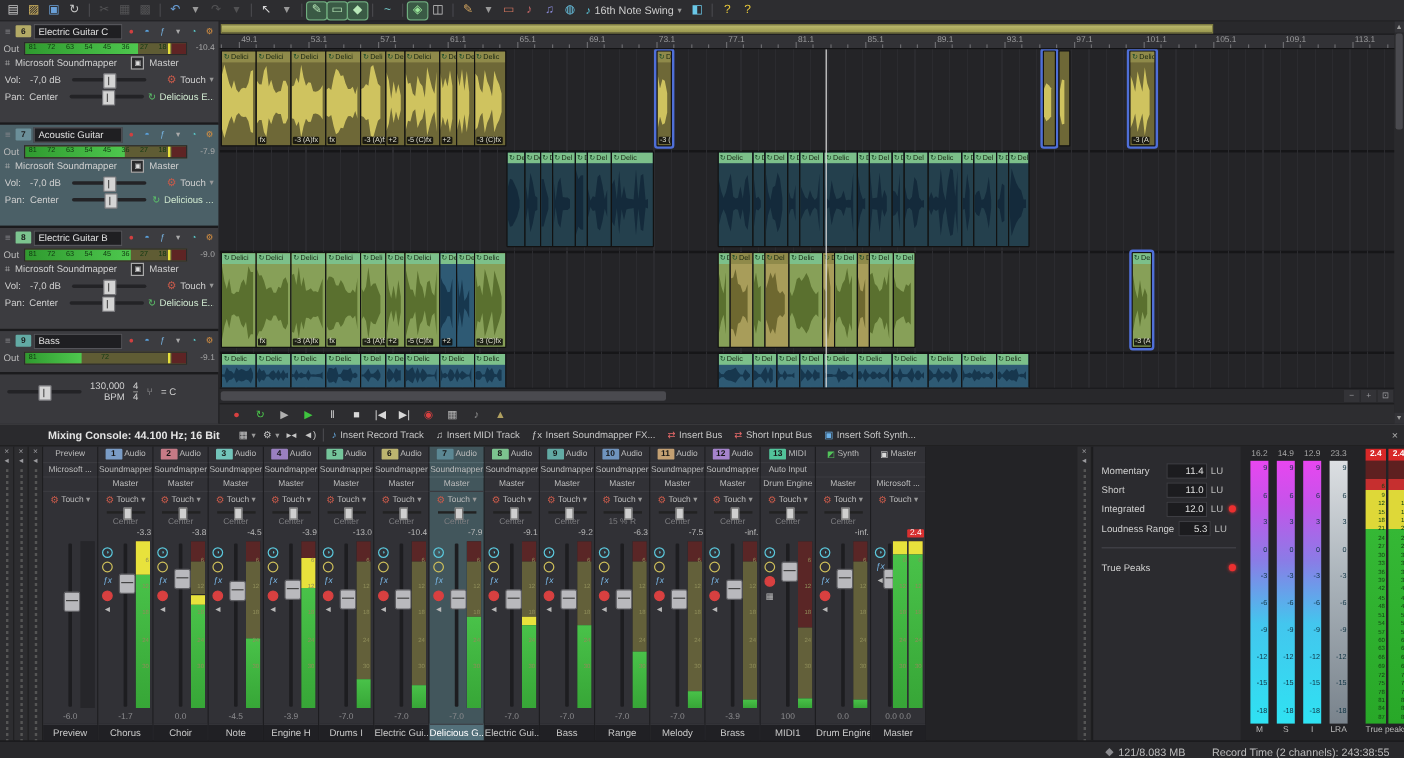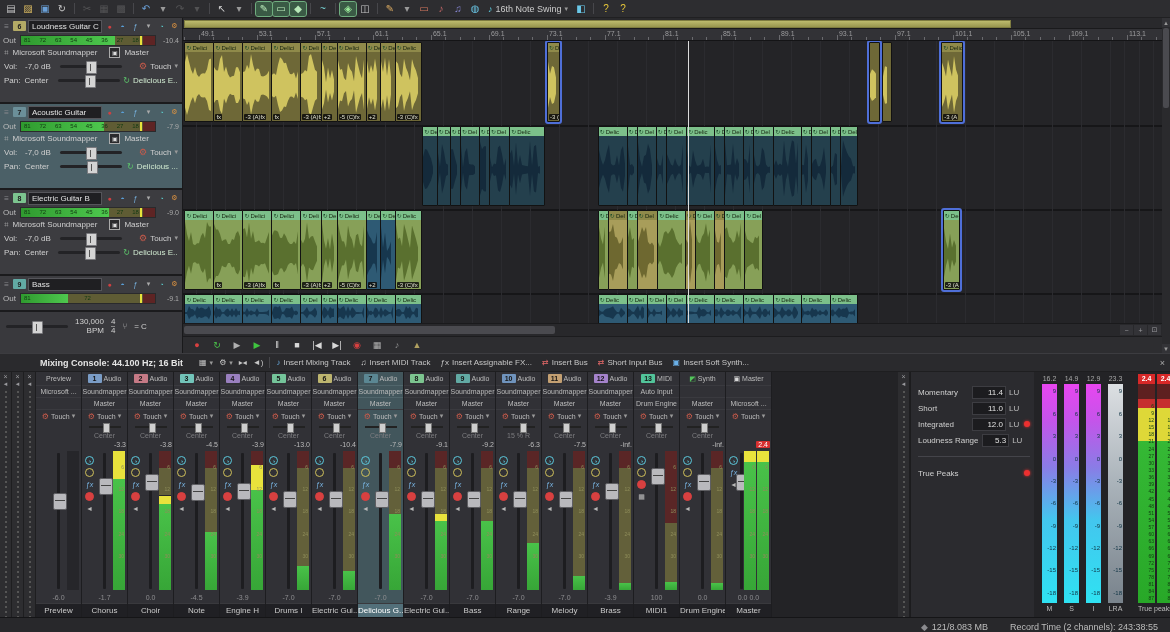--- a/index.html
+++ b/index.html
@@ -247,21 +247,21 @@
       </div>
     </div>
 
   <div id="main">
     <div id="left">
       <div id="tracks">
           <div class="track">
             <div class="ttl">
               <span class="grip">≡</span>
               <div class="tnum" style="background: rgb(179, 170, 102);">6</div>
-              <div class="tname">Loudness Guitar C</div>
+              <div class="tname">Electric Guitar C</div>
               <span class="tico" style="color: rgb(208, 64, 64);">●</span>
               <span class="tico" style="color: rgb(90, 159, 216);">◓</span>
               <span class="tico" style="color: rgb(122, 184, 232);">ƒ</span>
               <span class="tico" style="color: rgb(170, 170, 170);">▾</span>
               <span class="tico" style="color: rgb(90, 200, 200);">◔</span>
               <span class="tico" style="color: rgb(216, 144, 64);">⚙</span>
             </div>
             <div class="mrow">
               <span class="outlbl">Out</span>
               <div class="hmeter">
@@ -1337,29 +1337,29 @@
             <span>▸◂</span>
           </span>
           <span class="mxbtn">
             <span>◄)</span>
           </span>
         </span>
       <span class="mxsep"></span>
       <span id="mxinserts" style="display:flex;gap:10px;align-items:center">
           <span class="mxbtn">
             <span style="color: rgb(106, 176, 232);">♪</span>
-            <span>Insert Mixing Track</span>
+            <span>Insert Record Track</span>
           </span>
           <span class="mxbtn">
             <span style="color: rgb(200, 200, 200);">♫</span>
             <span>Insert MIDI Track</span>
           </span>
           <span class="mxbtn">
             <span style="color: rgb(200, 200, 200);">ƒx</span>
-            <span>Insert Assignable FX...</span>
+            <span>Insert Soundmapper FX...</span>
           </span>
           <span class="mxbtn">
             <span style="color: rgb(232, 106, 106);">⇄</span>
             <span>Insert Bus</span>
           </span>
           <span class="mxbtn">
             <span style="color: rgb(232, 106, 106);">⇄</span>
             <span>Short Input Bus</span>
           </span>
           <span class="mxbtn">

